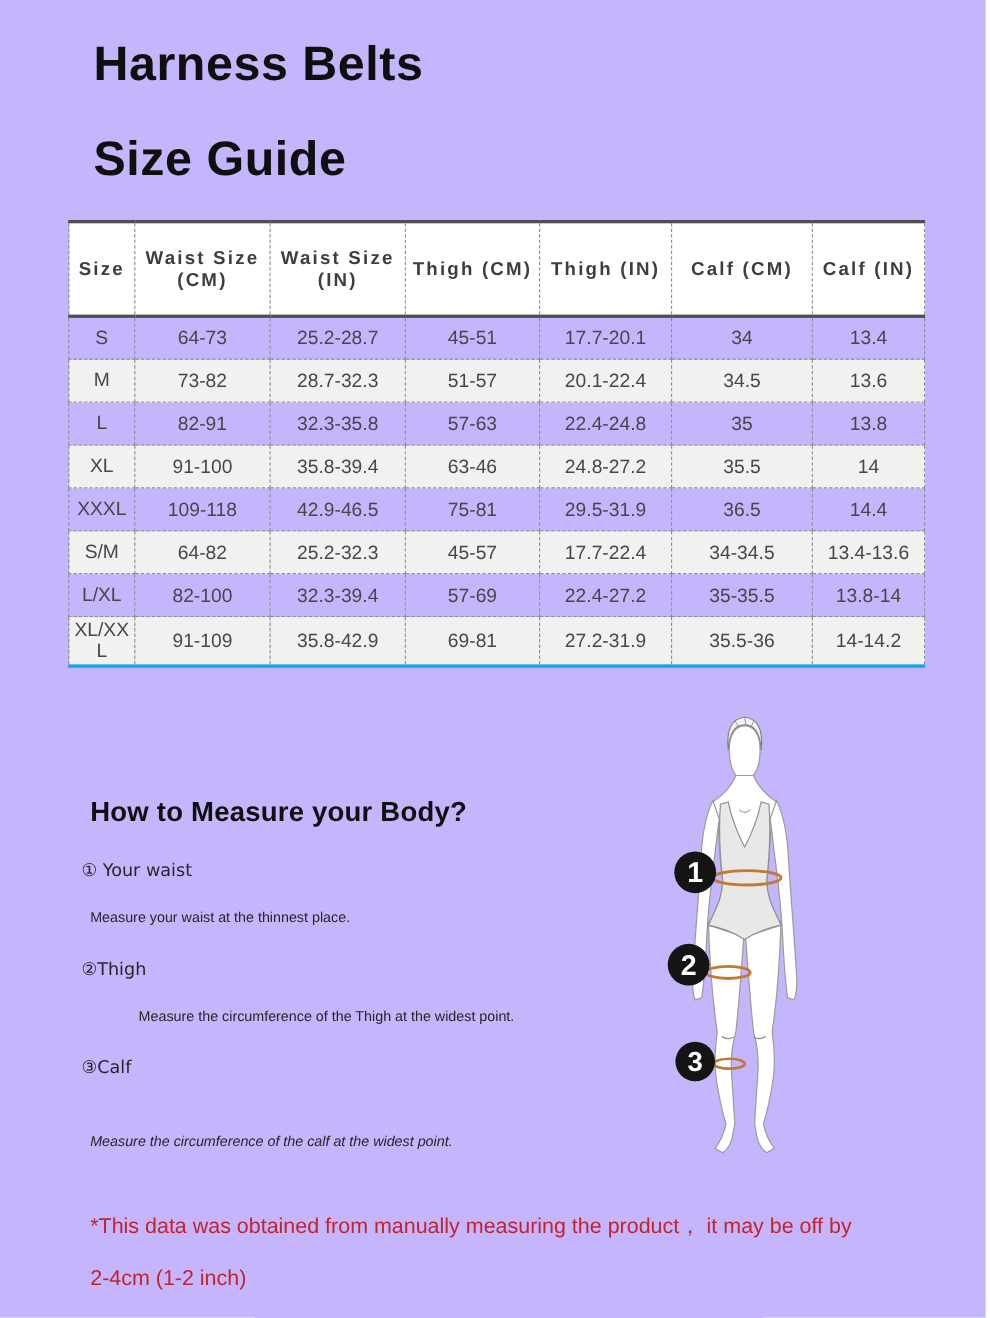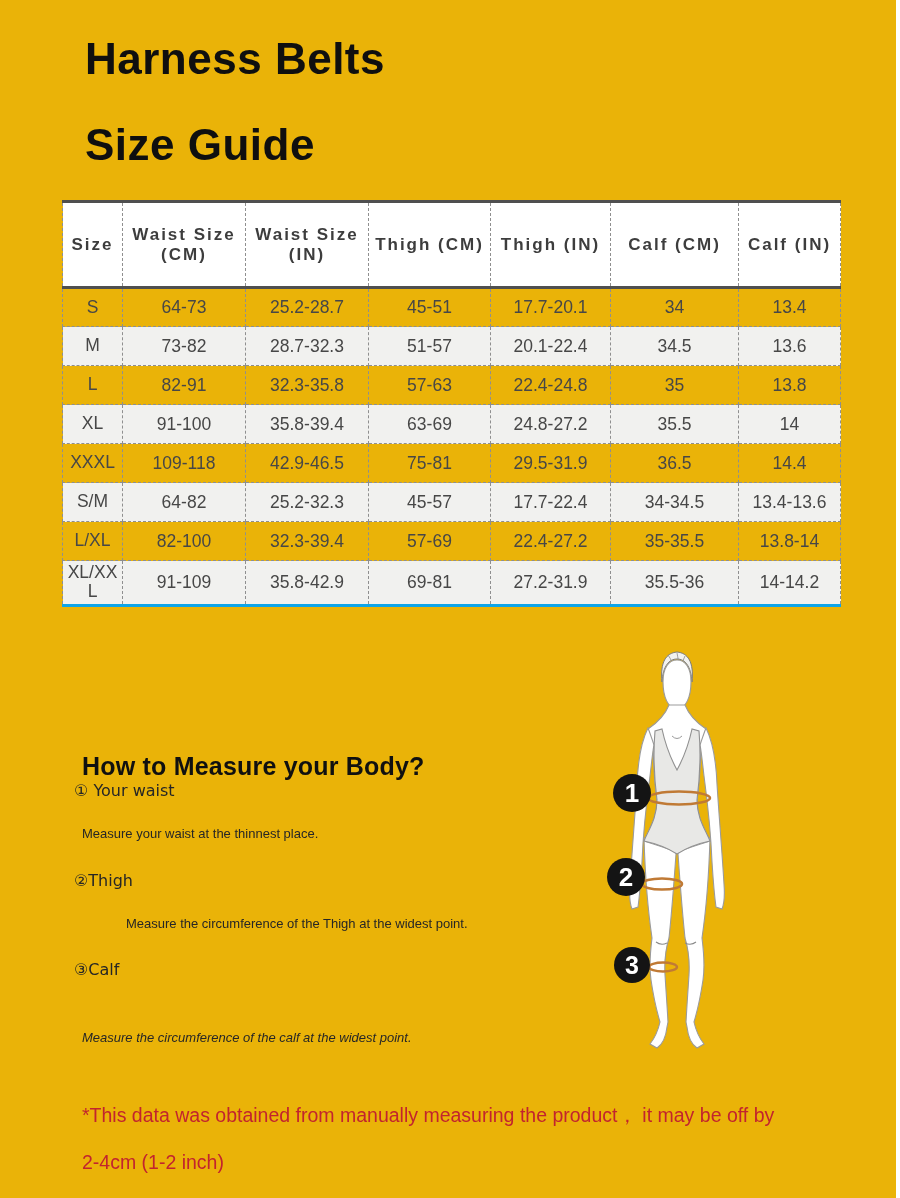--- a/index.html
+++ b/index.html
@@ -1,18 +1,18 @@
 <!DOCTYPE html>
 <html><head>
 <meta charset="utf-8">
 <style>
   * { margin:0; padding:0; box-sizing:border-box; }
   html,body { background:#ffffff; }
   .page {
-    position:relative; width:896px; height:1198px; background:#eab308;
+    position:relative; width:896px; height:1198px; background:#c4b5fd;
     font-family:"Liberation Sans", sans-serif; overflow:hidden;
   }
   .title-line {
     position:absolute; left:85px; font-size:44px; font-weight:700;
     color:#0f0f0f; letter-spacing:0.5px; white-space:nowrap;
   }
   .title-line.l1 { top:34px; }
   .title-line.l2 { top:120px; }
 
   table.size-table {
@@ -28,21 +28,21 @@
     letter-spacing:2px; border-top:3px solid #4f4f4f; border-bottom:3px solid #4f4f4f;
     background:#ffffff;
   }
   .size-table tbody td { height:39px; }
   .size-table tbody tr:nth-child(even) { background:#f1f1ef; }
   .size-table tbody tr:last-child td { border-bottom:3px solid #0ea5e9; height:43px;text-align:center; }
   .size-table tbody td:first-child { word-break:break-all; line-height:1.1; }
 
   .measure-heading {
     position:absolute; left:82px; top:724px; font-size:25px; font-weight:700;
-    color:#101010; letter-spacing:0.2px;margin-top:28px;
+    color:#101010; letter-spacing:0.2px;
   }
   .step-label {
     position:absolute; left:74px; font-size:16px; color:#262626;
     font-family:"DejaVu Sans","Liberation Sans",sans-serif;
   }
   .step-desc { position:absolute; left:82px; font-size:13px; color:#262626; }
   .pos-s1l { top:781px; } .pos-s1d { top:826px; }
   .pos-s2l { top:871px; } .pos-s2d { top:916px;margin-left:44px; }
   .pos-s3l { top:960px; } .pos-s3d { top:1030px;font-style:italic; }
 
@@ -107,21 +107,21 @@
         <td>32.3-35.8</td>
         <td>57-63</td>
         <td>22.4-24.8</td>
         <td>35</td>
         <td>13.8</td>
       </tr>
       <tr>
         <td>XL</td>
         <td>91-100</td>
         <td>35.8-39.4</td>
-        <td>63-69</td>
+        <td>63-46</td>
         <td>24.8-27.2</td>
         <td>35.5</td>
         <td>14</td>
       </tr>
       <tr>
         <td>XXXL</td>
         <td>109-118</td>
         <td>42.9-46.5</td>
         <td>75-81</td>
         <td>29.5-31.9</td>

